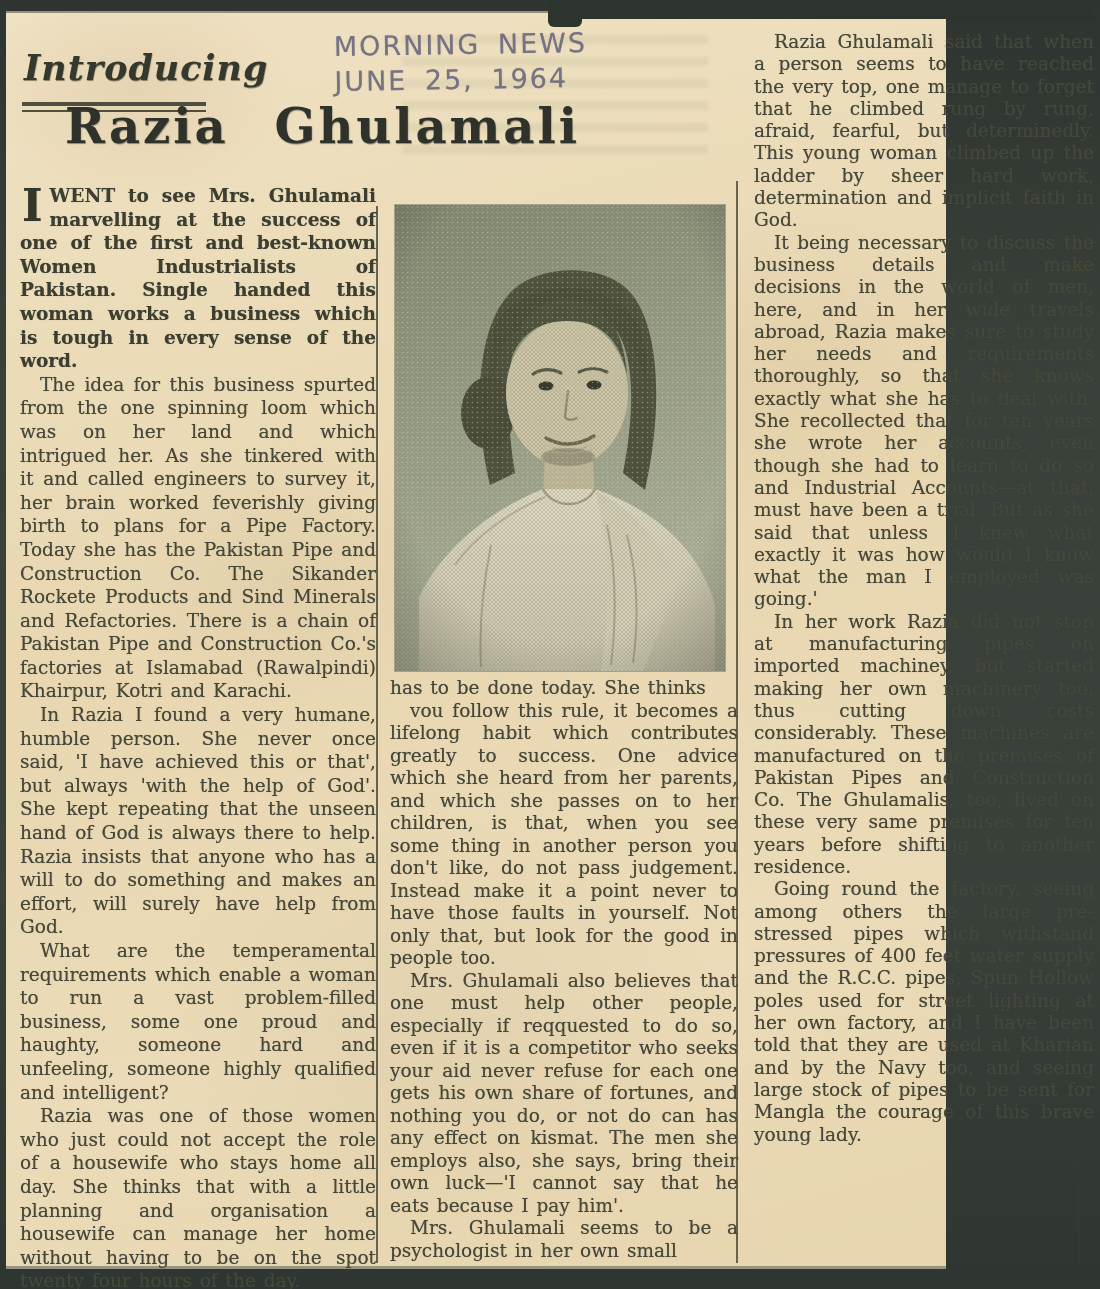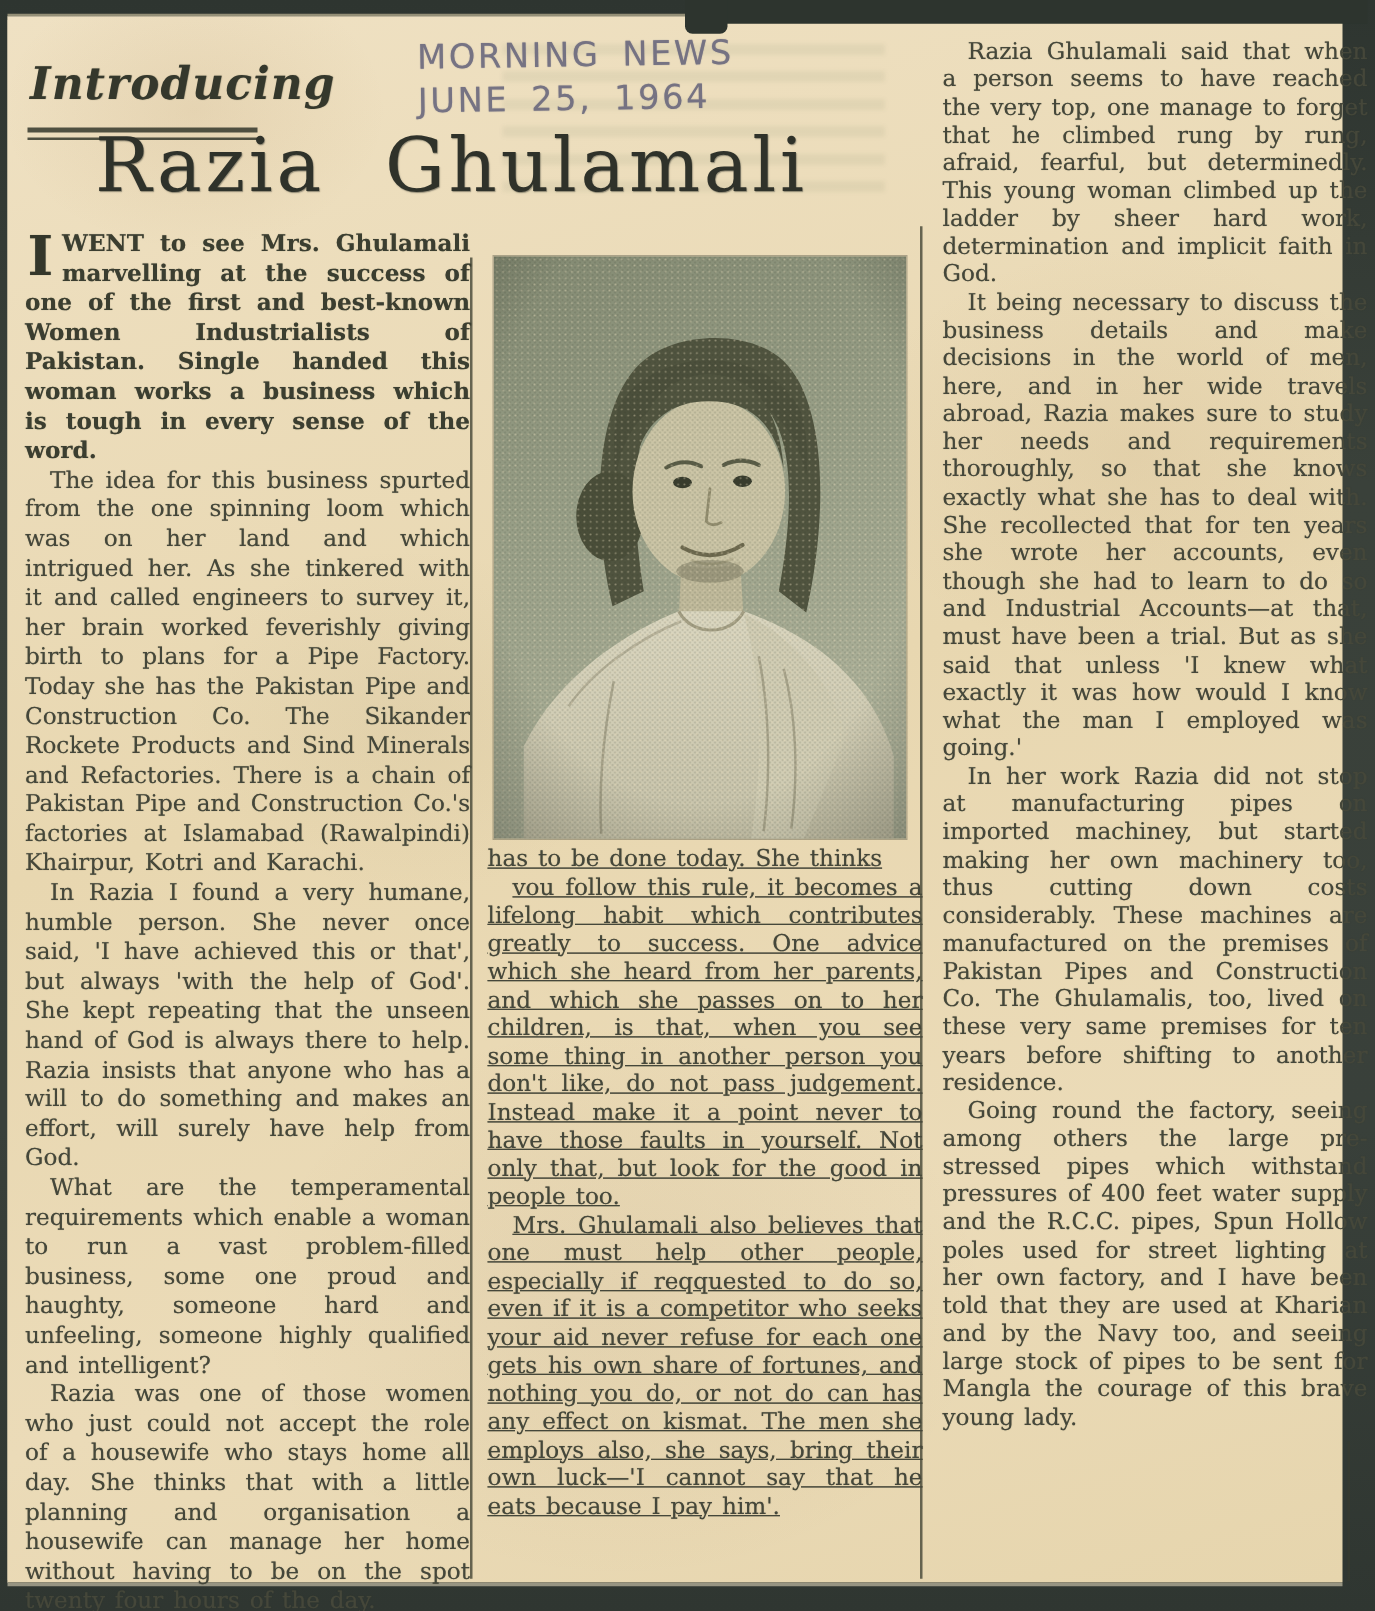--- a/index.html
+++ b/index.html
@@ -4,21 +4,21 @@
 <style>
   html,body{margin:0;padding:0;}
   #screen{
     position:relative; width:1100px; height:1289px; overflow:hidden;
     background:
       linear-gradient(180deg,#2e3530 0%, #3a413a 30%, #39403a 70%, #2f3631 100%);
     font-family:"DejaVu Serif","Liberation Serif",serif;
   }
   
   .clipping{
-    position:absolute; left:6px; top:13px; width:1068px; height:1253px;
+    position:absolute; left:6px; top:13px; width:940px; height:1253px;
     background:
       radial-gradient(220px 160px at 14% 6%, rgba(155,112,58,0.10), transparent 70%),
       radial-gradient(320px 240px at 84% 28%, rgba(150,110,60,0.08), transparent 70%),
       radial-gradient(420px 320px at 46% 82%, rgba(120,90,50,0.07), transparent 70%),
       radial-gradient(260px 200px at 30% 45%, rgba(110,100,70,0.06), transparent 70%),
       linear-gradient(165deg,#efe1c3 0%, #e8d7b0 45%, #ebdbb8 75%, #e6d5ad 100%);
     box-shadow: 0 3px 0 rgba(236,226,196,0.55), 0 -2px 0 rgba(216,203,166,0.6);
   }
   
   .backing-tab{position:absolute; background:#2d342e;}
@@ -36,30 +36,30 @@
     border-top:4px solid #3a3d30; border-bottom:2px solid #3a3d30; opacity:0.88;
   }
   .handwriting{
     position:absolute; left:328px; top:14px;
     font-family:"DejaVu Sans","Liberation Sans",sans-serif;
     color:#6c6a7e; font-size:27px; line-height:35px; letter-spacing:2px;
     word-spacing:7px; transform:rotate(-0.9deg); opacity:0.92;
     text-shadow:0 0 1px rgba(108,106,126,0.6);
   }
   .headline{
-    position:absolute; left:70px; top:85px;
-    font-weight:normal; font-size:60px; letter-spacing:3px; word-spacing:26px;
+    position:absolute; left:59px; top:85px;
+    font-weight:bold; font-size:48px; letter-spacing:3px; word-spacing:26px;
     color:#2f322a; text-shadow:0.6px 0.6px 1px rgba(47,50,42,0.5);
   }
   
   .col{position:absolute; color:#45473a; text-shadow:0 0 0.7px rgba(70,72,55,0.6);}
   .col p{margin:0; text-indent:20px; text-align:justify;}
   .col p.noindent{text-indent:0;}
   .col1{left:14px; top:171px; width:356px; font-size:18.5px; line-height:23.6px; word-spacing:2px;}
-  .col2{left:384px; top:664px; width:348px; font-size:18.5px; line-height:22.5px; word-spacing:2px;text-decoration:underline;}
+  .col2{left:384px; top:664px; width:348px; font-size:18.5px; line-height:22.5px; word-spacing:2px;}
   .col3{left:748px; top:18px; width:340px; font-size:18.5px; line-height:22.3px; word-spacing:2px;}
   .lead{font-weight:bold; color:#3b3e30;}
   .dropcap{
     float:left; font-size:44px; line-height:40px; font-weight:bold;
     padding:2px 7px 0 2px; color:#34372b;
   }
   
   .vrule{position:absolute; width:2px; background:rgba(58,60,46,0.75);}
   .vrule-1{left:370px; top:193px; height:1057px;}
   .vrule-2{left:730px; top:168px; height:1082px;}
@@ -166,20 +166,21 @@
         <rect x="0" y="0" width="330" height="466" fill="url(#lightdots)"></rect>
         <rect x="0" y="0" width="330" height="466" fill="url(#dots)" opacity="0.55"></rect>
         <rect x="0" y="0" width="330" height="466" fill="url(#vign)"></rect>
       </svg>
     </div>
 
     <div class="col col2">
       <p class="noindent">has to be done today. She thinks</p>
       <p>vou follow this rule, it becomes a lifelong habit which contributes greatly to success. One advice which she heard from her parents, and which she passes on to her children, is that, when you see some thing in another person you don't like, do not pass judgement. Instead make it a point never to have those faults in yourself. Not only that, but look for the good in people too.</p>
       <p>Mrs. Ghulamali also believes that one must help other people, especially if reqquested to do so, even if it is a competitor who seeks your aid never refuse for each one gets his own share of fortunes, and nothing you do, or not do can has any effect on kismat. The men she employs also, she says, bring their own luck—'I cannot say that he eats because I pay him'.</p>
+      <p>Mrs. Ghulamali seems to be a psychologist in her own small</p>
     </div>
 
     <div class="col col3">
       <p>Razia Ghulamali said that when a person seems to have reached the very top, one manage to forget that he climbed rung by rung, afraid, fearful, but determinedly. This young woman climbed up the ladder by sheer hard work, determination and implicit faith in God.</p>
       <p>It being necessary to discuss the business details and make decisions in the world of men, here, and in her wide travels abroad, Razia makes sure to study her needs and requirements thoroughly, so that she knows exactly what she has to deal with. She recollected that for ten years she wrote her accounts, even though she had to learn to do so and Industrial Accounts—at that, must have been a trial. But as she said that unless 'I knew what exactly it was how would I know what the man I employed was going.'</p>
       <p>In her work Razia did not stop at manufacturing pipes on imported machiney, but started making her own machinery too, thus cutting down costs considerably. These machines are manufactured on the premises of Pakistan Pipes and Construction Co. The Ghulamalis, too, lived on these very same premises for ten years before shifting to another residence.</p>
       <p>Going round the factory, seeing among others the large pre-stressed pipes which withstand pressures of 400 feet water supply and the R.C.C. pipes, Spun Hollow poles used for street lighting at her own factory, and I have been told that they are used at Kharian and by the Navy too, and seeing large stock of pipes to be sent for Mangla the courage of this brave young lady.</p>
 
     </div>
 

